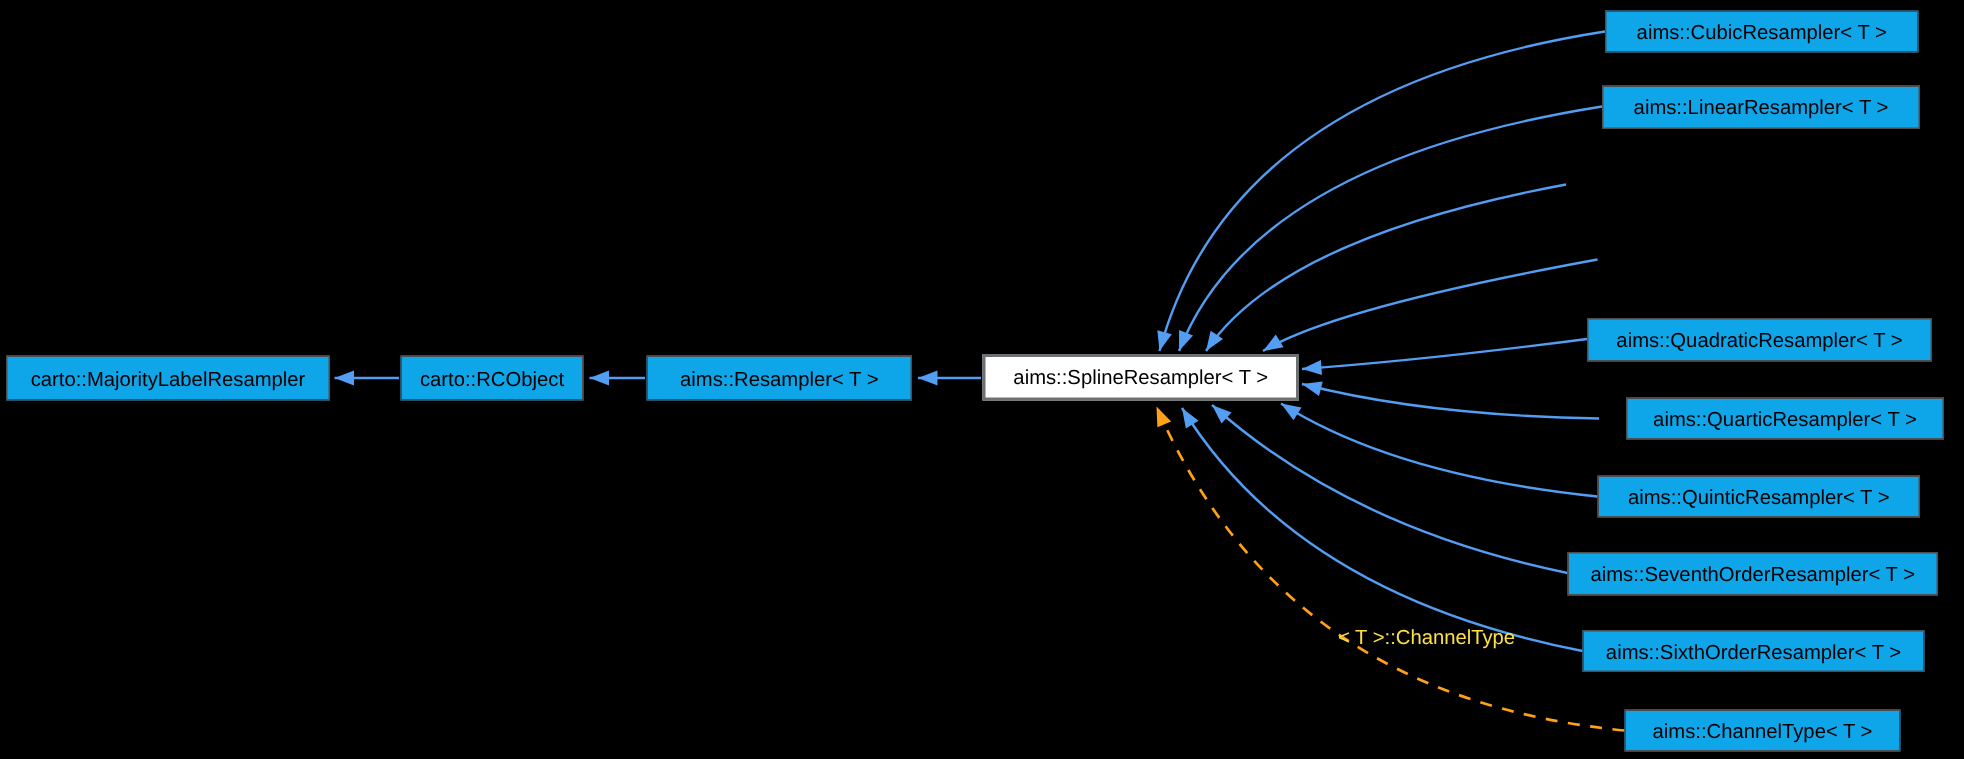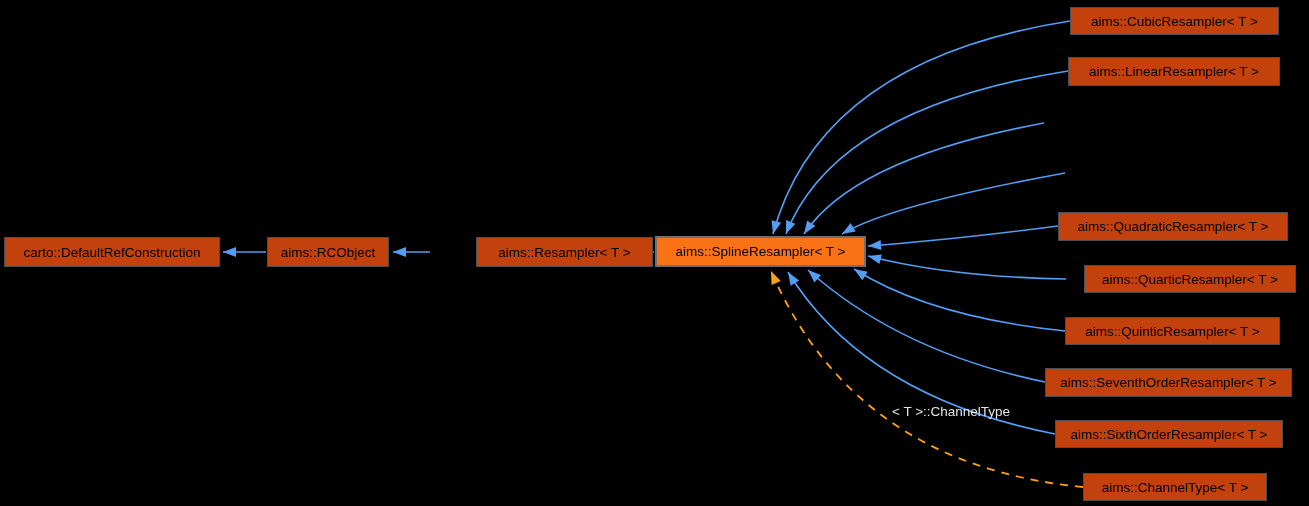--- a/index.html
+++ b/index.html
@@ -19,37 +19,38 @@
     position: absolute;
     left: 0; top: 0;
     width: 1309px; height: 506px;
   }
   .node {
     position: absolute;
     box-sizing: border-box;
     display: flex;
     align-items: center;
     justify-content: center;
-    background: #c2410c;
+    background: #0ea5e9;
     border: 1px solid #4b4f54;
     color: #000000;
     font-size: 13.5px;
     white-space: nowrap;
     cursor: pointer;
   }
   .node.focus {
-    background: #f97316;
+    background: #ffffff;
     border: 2px solid #6e7174;
     cursor: default;
   }
   .edge-label {
     position: absolute;
-    color: #e5e5e5;
+    color: #fde047;
     font-size: 13.5px;
     white-space: nowrap;
+    margin-top: 13px;
   }
 </style>
 </head>
 <body>
 
 <div class="canvas">
 
   <svg class="edges" viewBox="0 0 1309 506" xmlns="http://www.w3.org/2000/svg">
     <defs>
       <marker id="arrow-blue" markerUnits="userSpaceOnUse" markerWidth="15" markerHeight="12" refX="13.5" refY="5.5" orient="auto">
@@ -72,28 +73,28 @@
       <path d="M 1066,279 Q 950,277 868,256" marker-end="url(#arrow-blue)"></path>
       <path d="M 1065,331 Q 930,317 854,269" marker-end="url(#arrow-blue)"></path>
       <path d="M 1045,382 Q 900,352 808,270" marker-end="url(#arrow-blue)"></path>
       <path d="M 1055,434 Q 865,397 788,272" marker-end="url(#arrow-blue)"></path>
     </g>
 
     <path d="M 1083,487 Q 855,465 771,271" stroke="#ffa116" stroke-width="1.8" stroke-dasharray="8 7" fill="none" marker-end="url(#arrow-orange)"></path>
   </svg>
 
   <div class="node" style="left:4px; top:237px; width:216px; height:30px;">
-    <span>carto::DefaultRefConstruction</span>
+    <span>carto::MajorityLabelResampler</span>
   </div>
 
   <div class="node" style="left:267px; top:237px; width:122px; height:30px;">
-    <span>aims::RCObject</span>
+    <span>carto::RCObject</span>
   </div>
 
-  <div class="node" style="left:431px; top:237px; width:177px; height:30px;margin-left:45px;">
+  <div class="node" style="left:431px; top:237px; width:177px; height:30px;">
     <span>aims::Resampler&lt; T &gt;</span>
   </div>
 
   <div class="node focus" style="left:655px; top:236px; width:211px; height:31px;">
     <span>aims::SplineResampler&lt; T &gt;</span>
   </div>
 
   <div class="node" style="left:1070px; top:7px; width:209px; height:28px;">
     <span>aims::CubicResampler&lt; T &gt;</span>
   </div>

